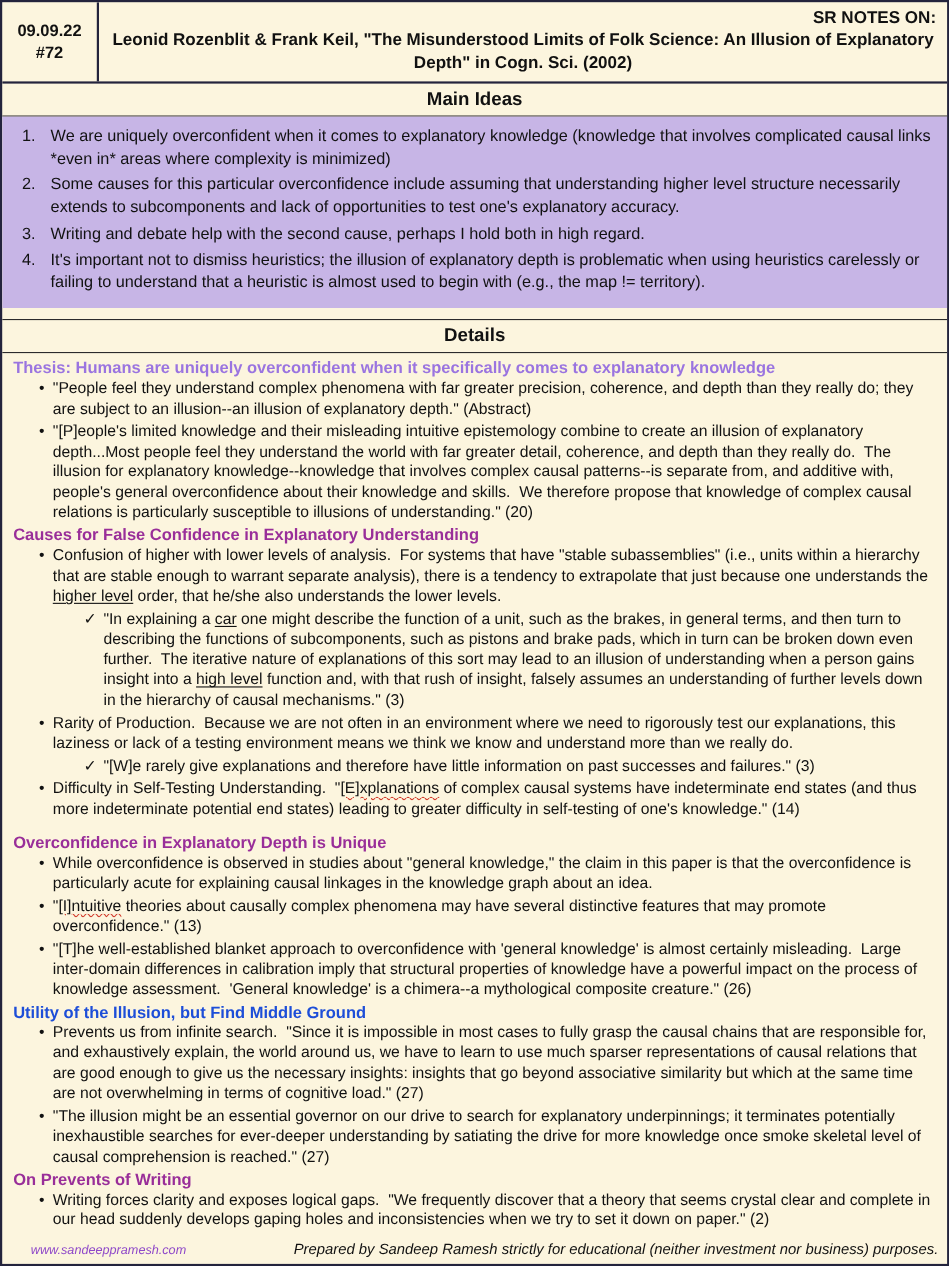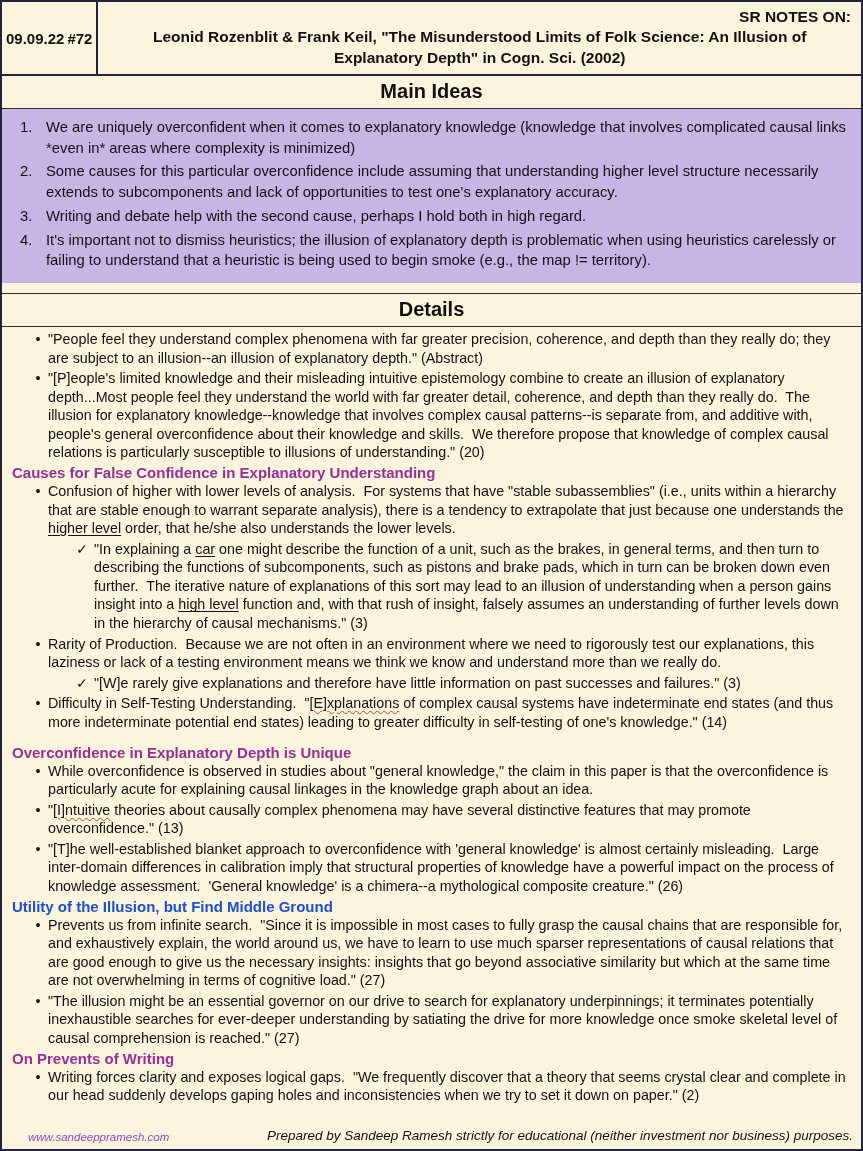--- a/index.html
+++ b/index.html
@@ -13,28 +13,28 @@
     position: relative;
     width: 863px; height: 1151px;
     background: #fcf5de;
     border: 2px solid #23233c;
     overflow: hidden;
   }
   .header { display: flex; align-items: stretch; border-bottom: 2px solid #23233c; }
   .date-box {
     flex: 0 0 88px;
     border-right: 2px solid #23233c;
-    display: flex; justify-content: center; align-items: center;
+    display: flex; flex-direction: column; justify-content: center; align-items: center;
     gap: 3px; font-weight: bold; font-size: 15px; padding: 6px 4px;
   }
   .title-box { flex: 1; padding: 5px 10px 6px; }
   .sr-label { text-align: right; font-weight: bold; font-size: 15.5px; line-height: 1.3; }
   .title-text { text-align: center; font-weight: bold; font-size: 15.5px; line-height: 1.32; }
   .band {
-    text-align: center; font-weight: bold; font-size: 20px;
+    text-align: center; font-weight: bold; font-size: 17px;
     padding: 4px 0 5px;
     border-bottom: 1.5px solid #2b2b2b;
   }
   .band2 { margin-top: 10px; border-top: 1.5px solid #2b2b2b; }
   .ideas-box { background: #c7b5e6; padding: 8px 14px 9px; }
   .idea-row { display: flex; font-size: 14.8px; line-height: 1.4; margin-bottom: 3px; }
   .idea-num { flex: 0 0 30px; padding-left: 4px; }
   .idea-text { flex: 1; white-space: pre-wrap; }
   .details { padding: 3px 10px 0; }
   .sec-heading { font-weight: bold; font-size: 15px; margin: 2px 0 1px; }
@@ -86,30 +86,31 @@
         <div class="idea-row">
           <span class="idea-num">2.</span>
           <span class="idea-text">Some causes for this particular overconfidence include assuming that understanding higher level structure necessarily extends to subcomponents and lack of opportunities to test one's explanatory accuracy.</span>
         </div>
         <div class="idea-row">
           <span class="idea-num">3.</span>
           <span class="idea-text">Writing and debate help with the second cause, perhaps I hold both in high regard.</span>
         </div>
         <div class="idea-row">
           <span class="idea-num">4.</span>
-          <span class="idea-text">It's important not to dismiss heuristics; the illusion of explanatory depth is problematic when using heuristics carelessly or failing to understand that a heuristic is being used to begin smoke (e.g., the map != territory).</span>
+          <span class="idea-text">It's important not to dismiss heuristics; the illusion of explanatory depth is problematic when using heuristics carelessly or failing to understand that a heuristic is almost used to begin with (e.g., the map != territory).</span>
         </div>
       </div>
   </div>
 
   <div class="band band2">
     <span>Details</span>
   </div>
 
   <div class="details">
+      <div class="sec-heading" style="color: rgb(154, 116, 224);">Thesis: Humans are uniquely overconfident when it specifically comes to explanatory knowledge</div>
       <div class="bullet l1">
         <span class="marker">•</span>
         <span class="btxt"><span>"People feel they understand complex phenomena with far greater precision, coherence, and depth than they really do; they are subject to an illusion--an illusion of explanatory depth." (Abstract)</span></span>
       </div>
       <div class="bullet l1">
         <span class="marker">•</span>
         <span class="btxt"><span>"[P]eople's limited knowledge and their misleading intuitive epistemology combine to create an illusion of explanatory depth...Most people feel they understand the world with far greater detail, coherence, and depth than they really do.  The illusion for explanatory knowledge--knowledge that involves complex causal patterns--is separate from, and additive with, people's general overconfidence about their knowledge and skills.  We therefore propose that knowledge of complex causal relations is particularly susceptible to illusions of understanding." (20)</span></span>
       </div>
       <div class="sec-heading" style="color: rgb(153, 46, 153);">Causes for False Confidence in Explanatory Understanding</div>
       <div class="bullet l1">

